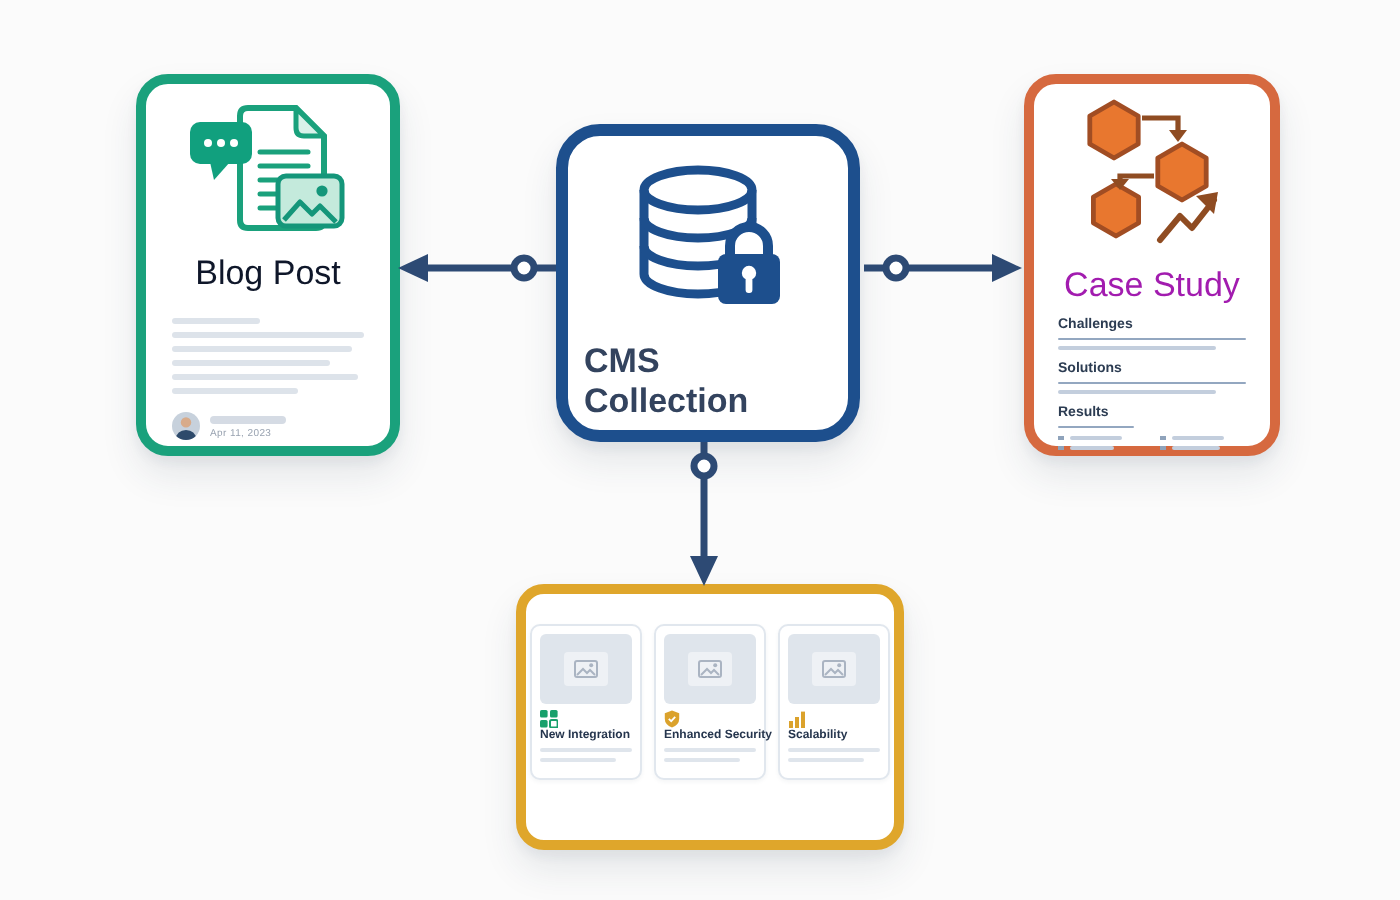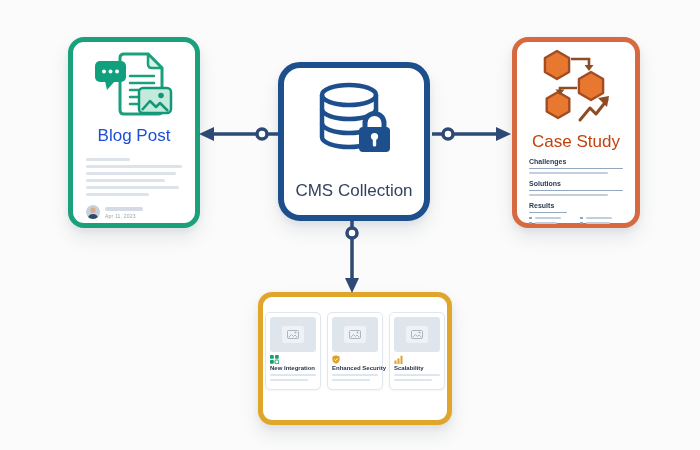--- a/index.html
+++ b/index.html
@@ -12,41 +12,41 @@
   .card {
     position:absolute; background:#fff;
     box-shadow:0 10px 18px rgba(35,55,80,.10), 0 3px 6px rgba(35,55,80,.06);
     display:flex; flex-direction:column; align-items:center;
   }
   
   #blog-card {
     left:68px; top:37px; width:132px; height:191px;
     border:5px solid #1aa17c; border-radius:16px; padding:8px 13px 9px;
   }
-  #blog-card .card-title { font-size:17px; font-weight:500; color:#1d4ed8; margin-top:2px; }
+  #blog-card .card-title { font-size:17px; font-weight:500; color:#0f172a; margin-top:2px; }
   .ph-lines { width:100%; margin-top:8px; }
   .ph-line { height:3px; border-radius:2px; background:#dde3ea; margin-top:4px; }
   .blog-author { width:100%; margin-top:9px; display:flex; align-items:flex-start; gap:5px; }
   .avatar { width:14px; height:14px; border-radius:50%; overflow:hidden; flex:0 0 auto; }
   .author-meta { padding-top:2px; }
   .author-name-line { width:38px; height:3.5px; border-radius:2px; background:#d5dbe4; }
   .author-date { font-size:5px; color:#98a2b0; margin-top:2.5px; letter-spacing:.2px; }
   
   #cms-card {
     left:278px; top:62px; width:152px; height:159px;
     border:6px solid #1d4f8d; border-radius:22px; padding:12px 8px 10px;
     justify-content:space-between;
   }
-  #cms-card .card-title { font-size:17px; font-weight:400; color:#33435e; margin-bottom:4px;text-align:right; }
+  #cms-card .card-title { font-size:17px; font-weight:700; color:#33435e; margin-bottom:4px; }
   
   #case-card {
     left:512px; top:37px; width:128px; height:191px;
     border:5px solid #d6693f; border-radius:16px; padding:6px 12px 10px;
   }
-  #case-card .card-title { font-size:17px; font-weight:500; color:#c2410c; }
+  #case-card .card-title { font-size:17px; font-weight:500; color:#a21caf; }
   .case-sections { width:100%; }
   .case-section { margin-top:6px; }
   .case-heading { font-size:7px; font-weight:700; color:#2c3c52; }
   .case-rule { height:1.5px; background:#93a7c0; border-radius:1px; margin-top:2.5px; }
   .case-line { height:2px; background:#c3cedd; border-radius:1px; margin-top:3px; width:84%; }
   .case-bullets { display:grid; grid-template-columns:1fr 1fr; gap:3px 8px; margin-top:3.5px; }
   .case-bullet { display:flex; align-items:center; gap:3px; }
   .bullet-dash { width:3px; height:2px; background:#8fa3bb; }
   .bullet-bar { width:26px; height:2px; background:#c3cedd; border-radius:1px; }
   

